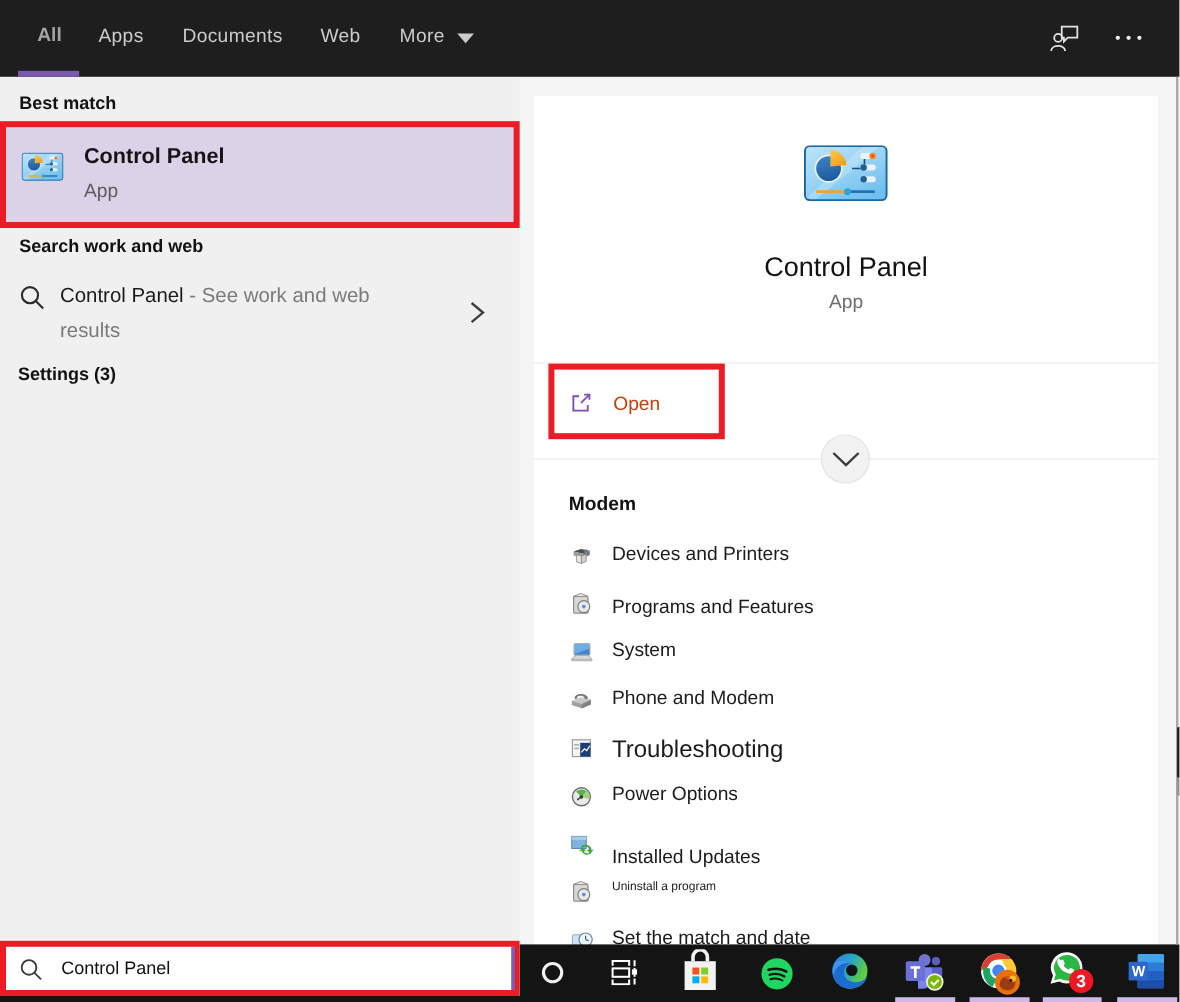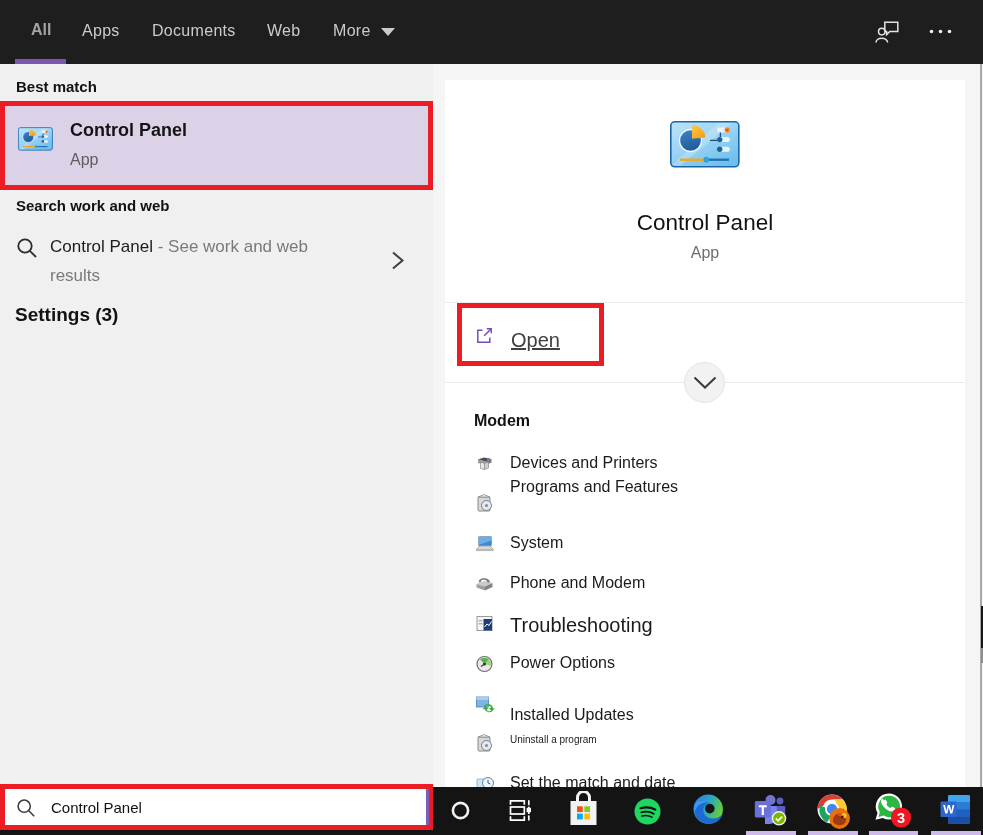--- a/index.html
+++ b/index.html
@@ -53,21 +53,21 @@
 
 <svg class="abs" style="left:16px;top:237px;" width="22" height="22" viewBox="0 0 22 22">
   <circle cx="9" cy="9" r="6.7" fill="none" stroke="#2b2b2b" stroke-width="1.8"></circle>
   <line x1="13.8" y1="13.8" x2="20" y2="20" stroke="#2b2b2b" stroke-width="1.8"></line>
 </svg>
 <div class="abs" style="left:50px;top:232px;width:302px;font-size:17px;line-height:29px;color:#1b1b1b;">Control Panel <span style="color:#7a7a7a;">- See work and web results</span></div>
 <svg class="abs" style="left:391px;top:251px;" width="14" height="19" viewBox="0 0 14 19">
   <path d="M2,1.5 L11.5,9.5 L2,17.5" fill="none" stroke="#3f3f3f" stroke-width="2"></path>
 </svg>
 
-<div class="abs" style="left:15px;top:304px;font-size:19px;font-weight:bold;color:#121212;">Settings (3)</div>
+<div class="abs" style="left:15px;top:304px;font-size:15px;font-weight:bold;color:#121212;">Settings (3)</div>
 
 <svg class="abs" style="left:670px;top:121px;" width="70" height="47" viewBox="0 0 70 47">
   <defs>
     <linearGradient id="cpbg" x1="0" y1="0" x2="0.7" y2="1">
       <stop offset="0" stop-color="#bce4fa"></stop>
       <stop offset="0.5" stop-color="#9bd4f5"></stop>
       <stop offset="1" stop-color="#6fc0ee"></stop>
     </linearGradient>
     <linearGradient id="cppie" x1="0" y1="0" x2="0.3" y2="1">
       <stop offset="0" stop-color="#3f86c9"></stop>
@@ -103,21 +103,21 @@
 <div class="abs" style="left:445px;top:302px;width:520px;height:1px;background:#ebebeb;"></div>
 
 <div class="abs" style="left:457px;top:303px;width:147px;height:63px;border:5px solid #ec1c24;background:#ffffff;"></div>
 <svg class="abs" style="left:475px;top:326px;" width="19" height="19" viewBox="0 0 19 19">
   <g fill="none" stroke="#7b4bb8" stroke-width="1.5">
     <path d="M7.5,4.2 H2.8 V16.2 H14.8 V11.5"></path>
     <path d="M9.2,9.8 L16.2,2.8"></path>
     <path d="M11.8,2.8 H16.2 V7.2"></path>
   </g>
 </svg>
-<div class="abs" style="left:511px;top:329px;font-size:20px;color:#404040;text-decoration:underline;">Open</div>
+<div class="abs" style="left:511px;top:329px;font-size:16px;color:#c2410c;">Open</div>
 
 <div class="abs" style="left:445px;top:382px;width:520px;height:1px;background:#ebebeb;"></div>
 <div class="abs" style="left:684px;top:362px;width:41px;height:41px;border-radius:50%;background:#f2f2f2;border:1px solid #e4e4e4;"></div>
 <svg class="abs" style="left:693px;top:376px;" width="24" height="14" viewBox="0 0 24 14">
   <path d="M1.5,1.5 L12,11.5 L22.5,1.5" fill="none" stroke="#3b3b3b" stroke-width="2"></path>
 </svg>
 
 <div class="abs" style="left:474px;top:412px;font-size:16px;font-weight:bold;color:#121212;">Modem</div>
 
 <div id="recent">
@@ -131,21 +131,21 @@
     <path d="M10.5,10.3 L14.5,8.9 L14.5,15 L10.5,16.5 Z" fill="#cfcfcf" stroke="#8a8a8a" stroke-width="0.7"></path>
   </svg>
   <div class="abs" style="left:510px;top:454px;font-size:16px;color:#1b1b1b;">Devices and Printers</div>
 
   <svg class="abs" style="left:474px;top:493px;" width="21" height="21" viewBox="0 0 21 21">
     <rect x="4" y="4" width="12" height="14" rx="1" fill="#d8d8d8" stroke="#8a8a8a" stroke-width="1"></rect>
     <path d="M4,4 L10,1.5 L16,4 Z" fill="#efefef" stroke="#8a8a8a" stroke-width="0.8"></path>
     <circle cx="12.5" cy="12.5" r="5" fill="#e8e8e8" stroke="#7d7d7d" stroke-width="1"></circle>
     <circle cx="12.5" cy="12.5" r="1.5" fill="#5b8fd0"></circle>
   </svg>
-  <div class="abs" style="left:510px;top:478px;font-size:16px;color:#1b1b1b;">Programs and Features</div>
+  <div class="abs" style="left:510px;top:498px;font-size:16px;color:#1b1b1b;">Programs and Features</div>
 
   <svg class="abs" style="left:474px;top:533px;" width="21" height="21" viewBox="0 0 21 21">
     <rect x="4.5" y="3.5" width="13" height="9.5" rx="1" fill="#3f87d4" stroke="#9b9b9b" stroke-width="1"></rect>
     <path d="M4.5,3.5 h13 v4 l-13,4.5 Z" fill="#7cb6ea" opacity="0.8"></path>
     <path d="M2,16.5 L6,13 H16 L19.5,16.5 Z" fill="#d9d9d9" stroke="#9b9b9b" stroke-width="0.7"></path>
     <rect x="2" y="16.5" width="17.5" height="1.6" fill="#bcbcbc"></rect>
   </svg>
   <div class="abs" style="left:510px;top:534px;font-size:16px;color:#1b1b1b;">System</div>
 
   <svg class="abs" style="left:474px;top:573px;" width="21" height="21" viewBox="0 0 21 21">

